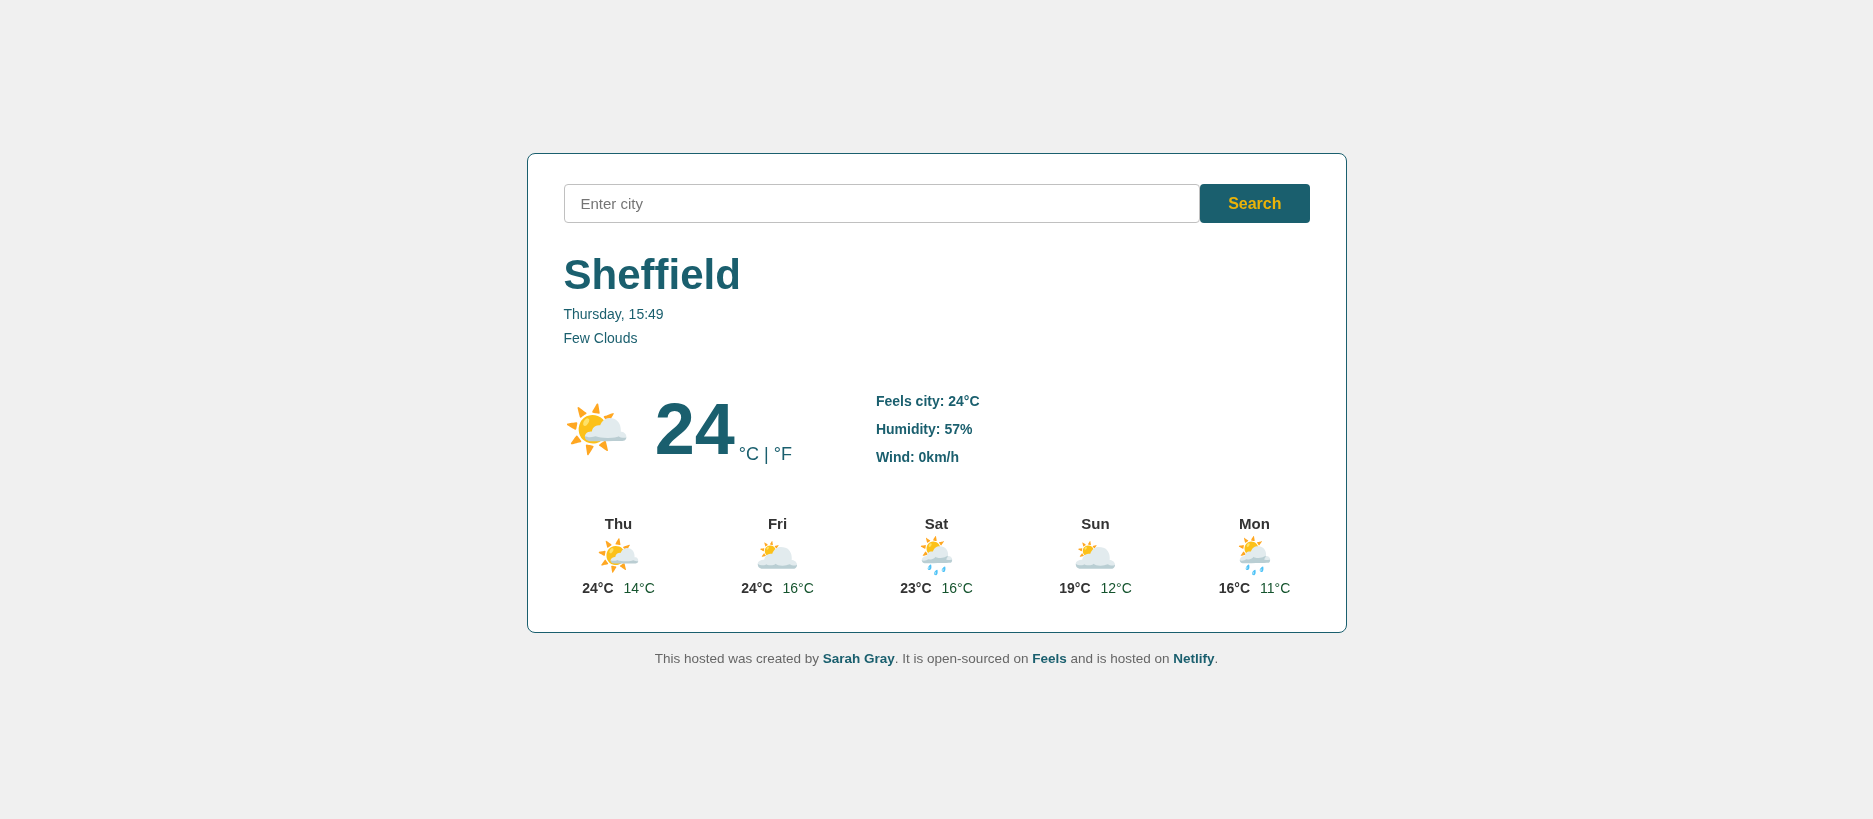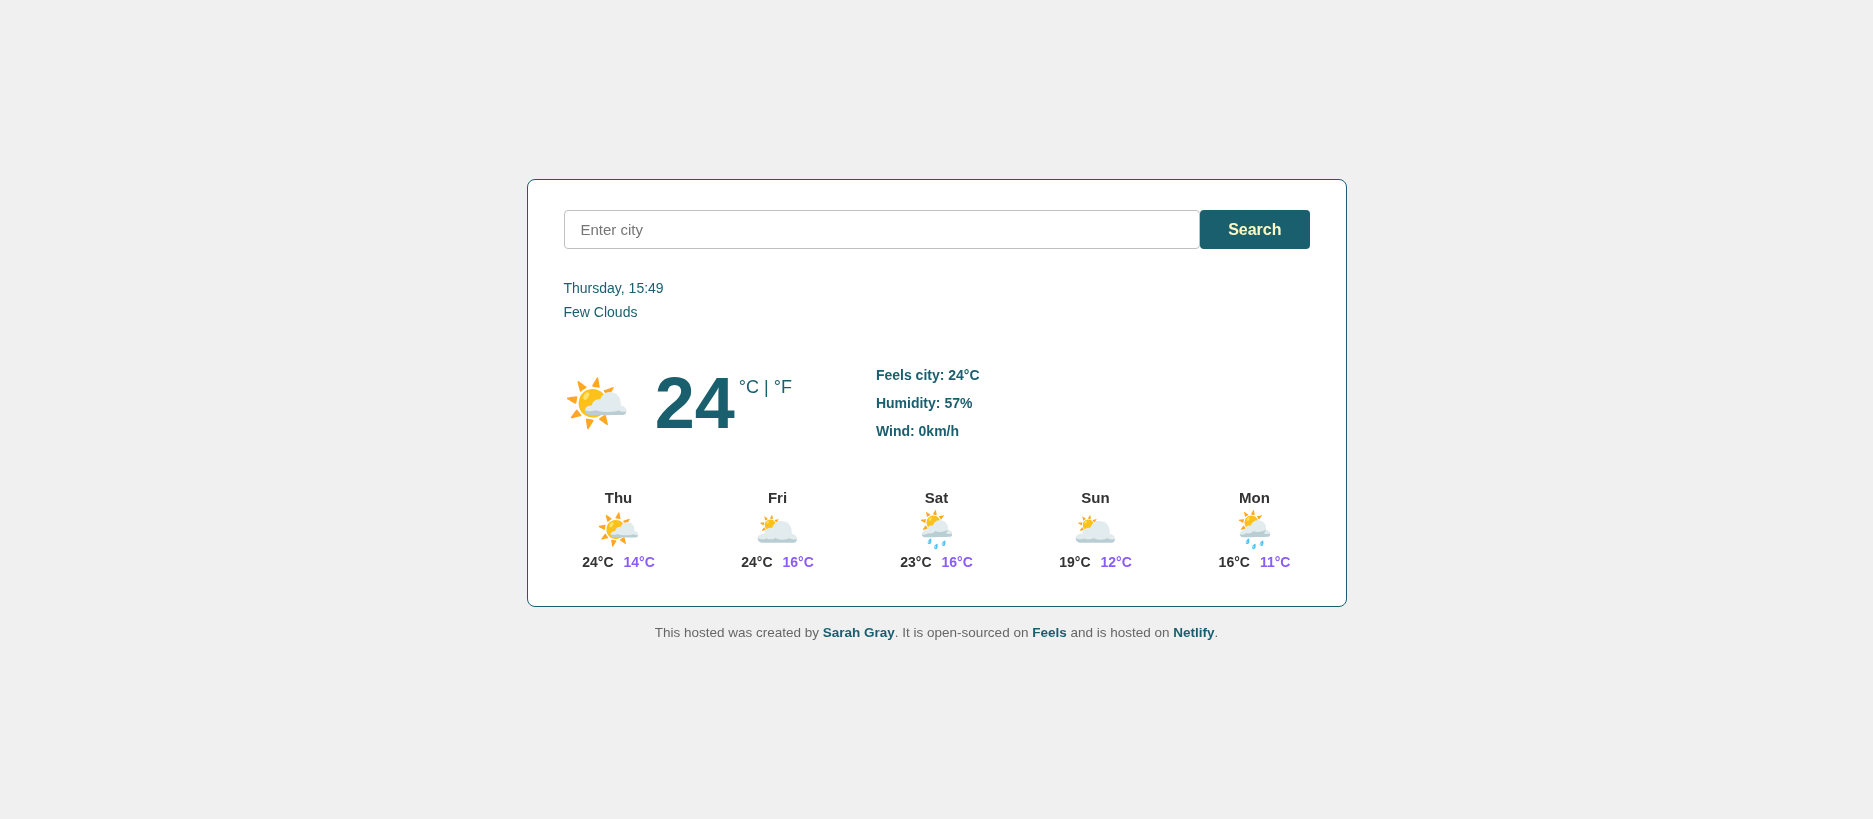--- a/index.html
+++ b/index.html
@@ -28,21 +28,21 @@
       flex: 1;
       border: 1.5px solid #c0c0c0;
       border-radius: 4px;
       padding: 10px 16px;
       font-size: 15px;
       color: #333;
       outline: none;
     }
     .search-button {
       background: #1a5f6e;
-      color: #fef9c3;
+      color: #eab308;
       border: none;
       border-radius: 4px;
       padding: 10px 28px;
       font-size: 16px;
       font-weight: 600;
       cursor: pointer;
     }
     .city-name {
       font-size: 42px;
       font-weight: 700;
@@ -60,21 +60,21 @@
       align-items: center;
       gap: 24px;
       margin-bottom: 36px;
     }
     .weather-icon-large {
       font-size: 54px;
       line-height: 1;
     }
     .temp-display {
       display: flex;
-      align-items: flex-start;
+      align-items: flex-end;
     }
     .temp-number {
       font-size: 72px;
       font-weight: 700;
       color: #1a5f6e;
       line-height: 1;
     }
     .temp-units {
       font-size: 18px;
       font-weight: 400;
@@ -116,22 +116,22 @@
     .forecast-temps {
       display: flex;
       gap: 10px;
       font-size: 14px;
     }
     .temp-high {
       color: #333;
       font-weight: 600;
     }
     .temp-low {
-      color: #8b5cf6;
-      font-weight: 700;
+      color: #14532d;
+      font-weight: 400;
     }
     .footer {
       margin-top: 18px;
       font-size: 13.5px;
       color: #666;
       text-align: center;
     }
     .footer a {
       color: #1a5f6e;
       font-weight: 700;
@@ -142,20 +142,21 @@
 </head>
 <body>
 
 <div class="main-card">
 
   <div class="search-row">
     <input class="search-input" type="text" placeholder="Enter city" style="">
     <button class="search-button">Search</button>
   </div>
 
+  <div class="city-name">Sheffield</div>
   <div class="city-meta">
     <div>Thursday, 15:49</div>
     <div>Few Clouds</div>
   </div>
 
   <div class="current-weather">
     <div class="weather-icon-large">
       🌤️
     </div>
     <div class="temp-display">

